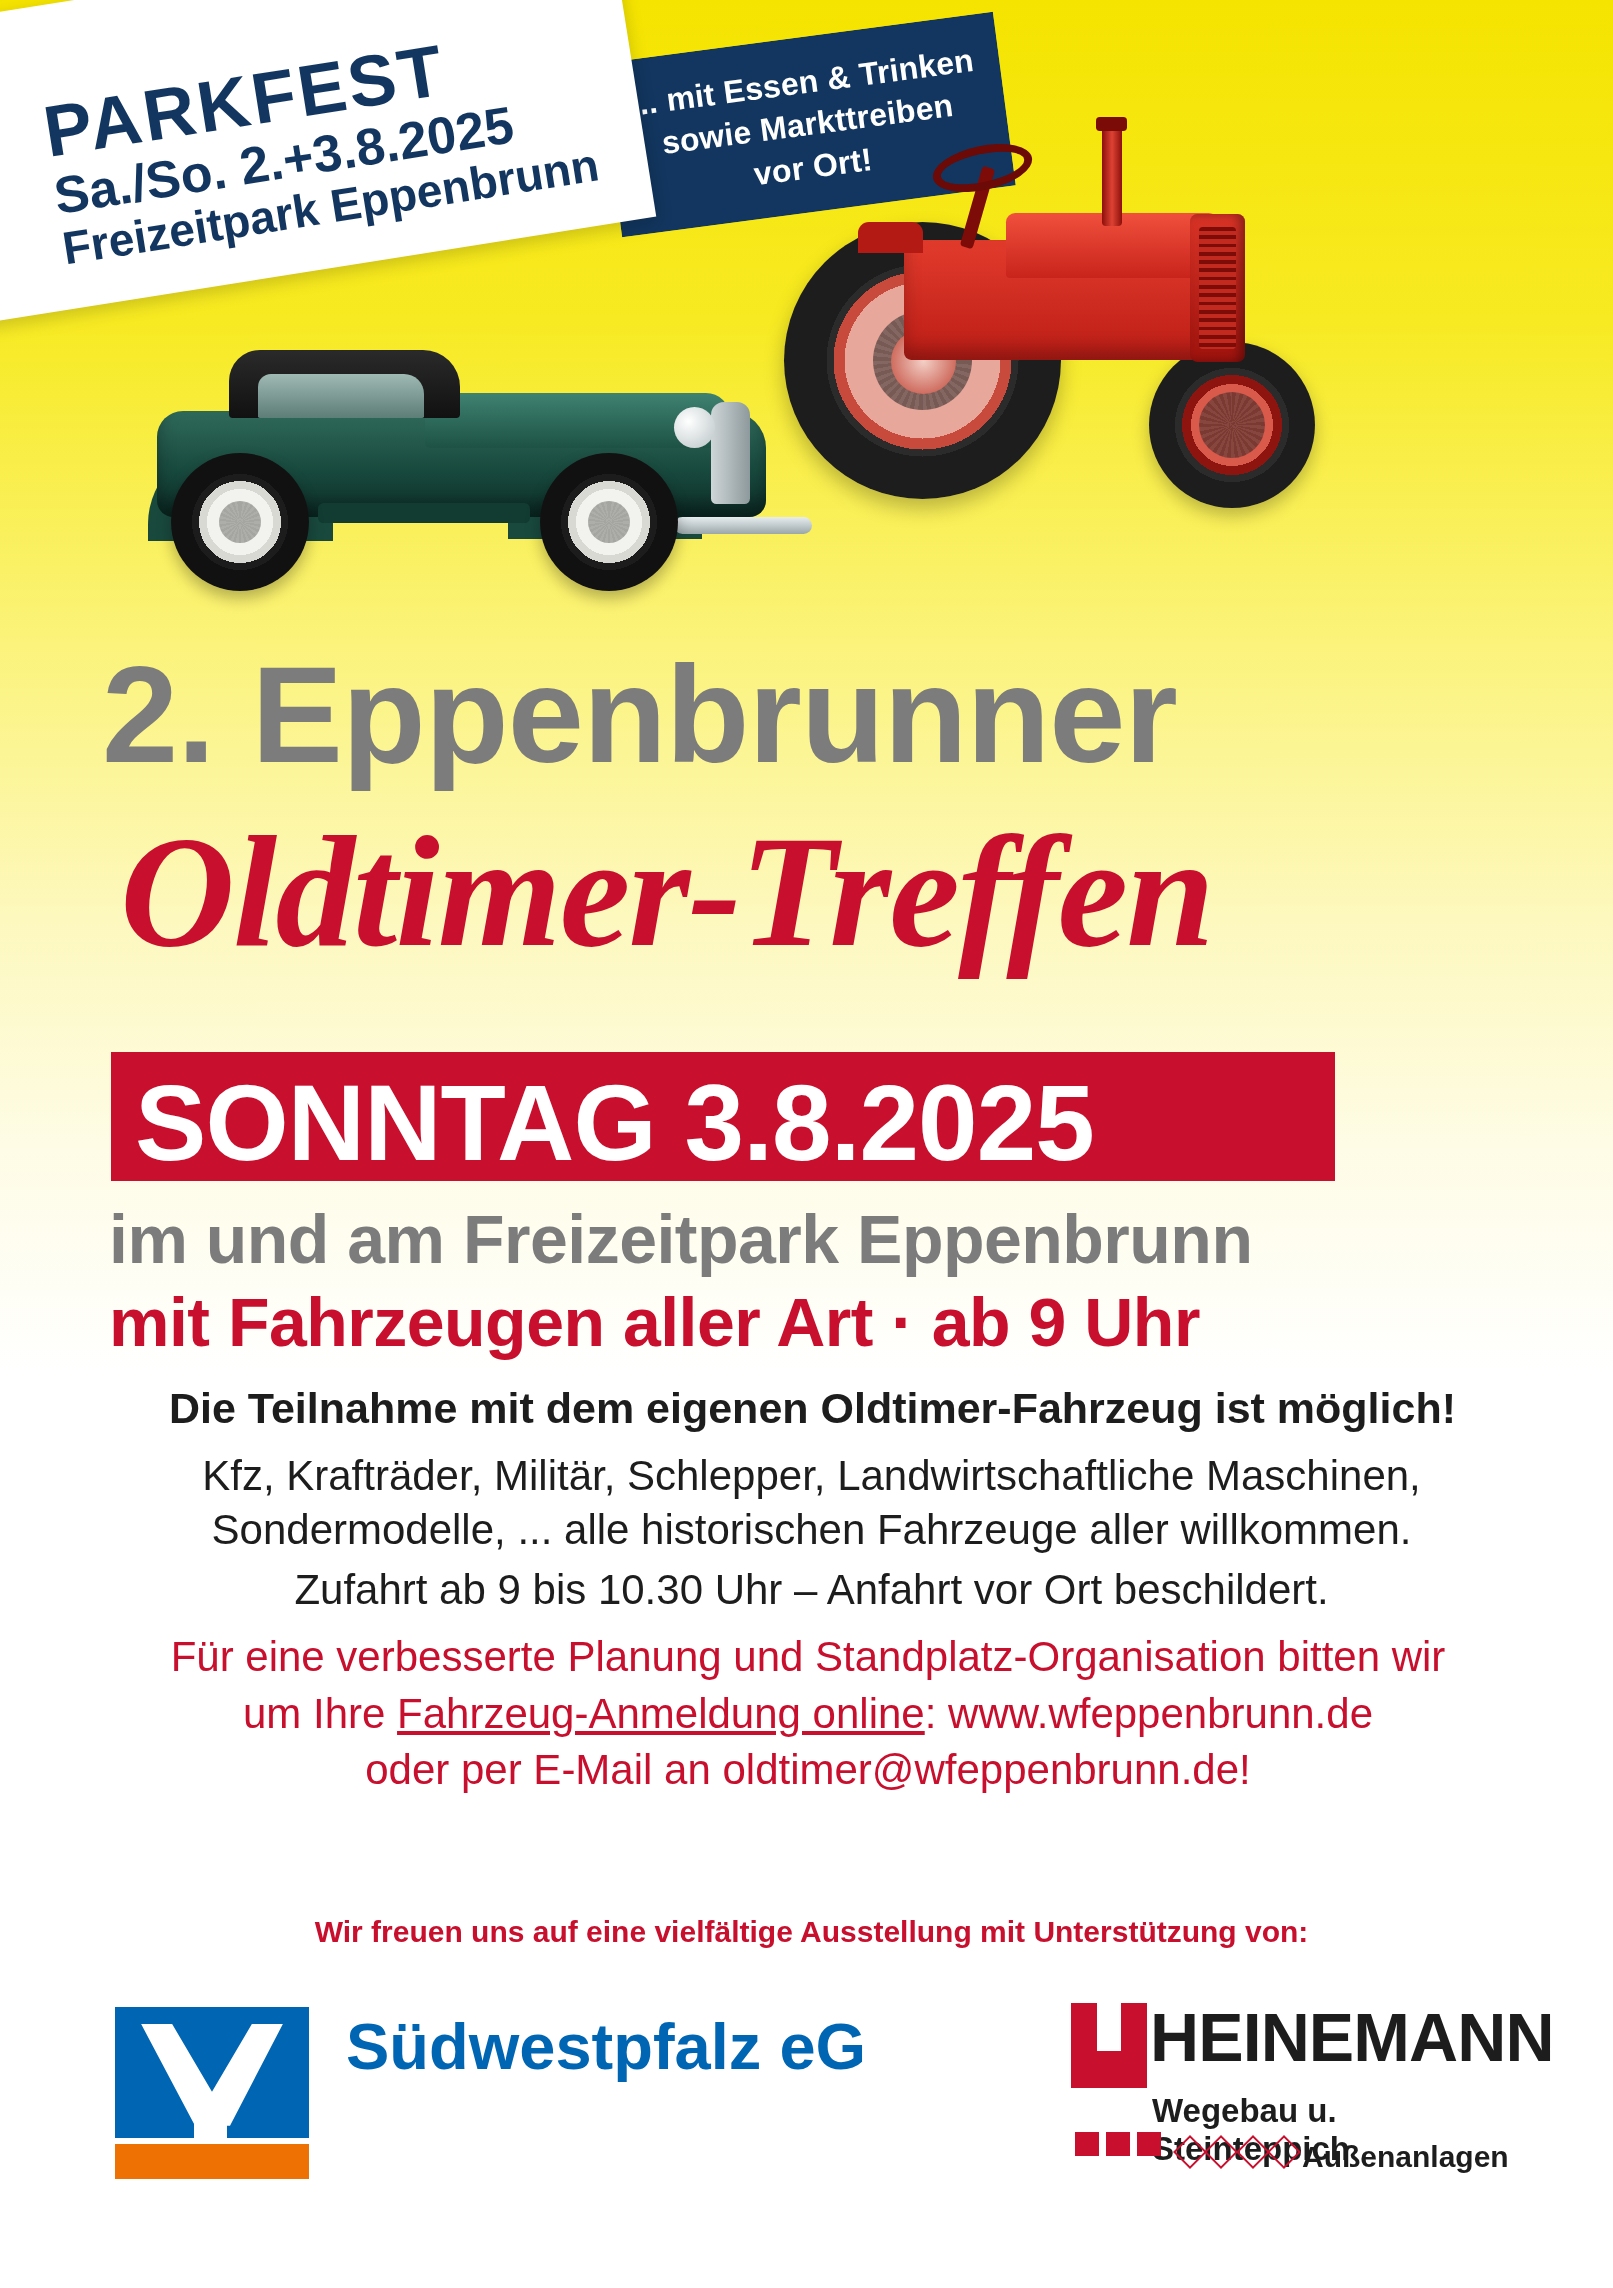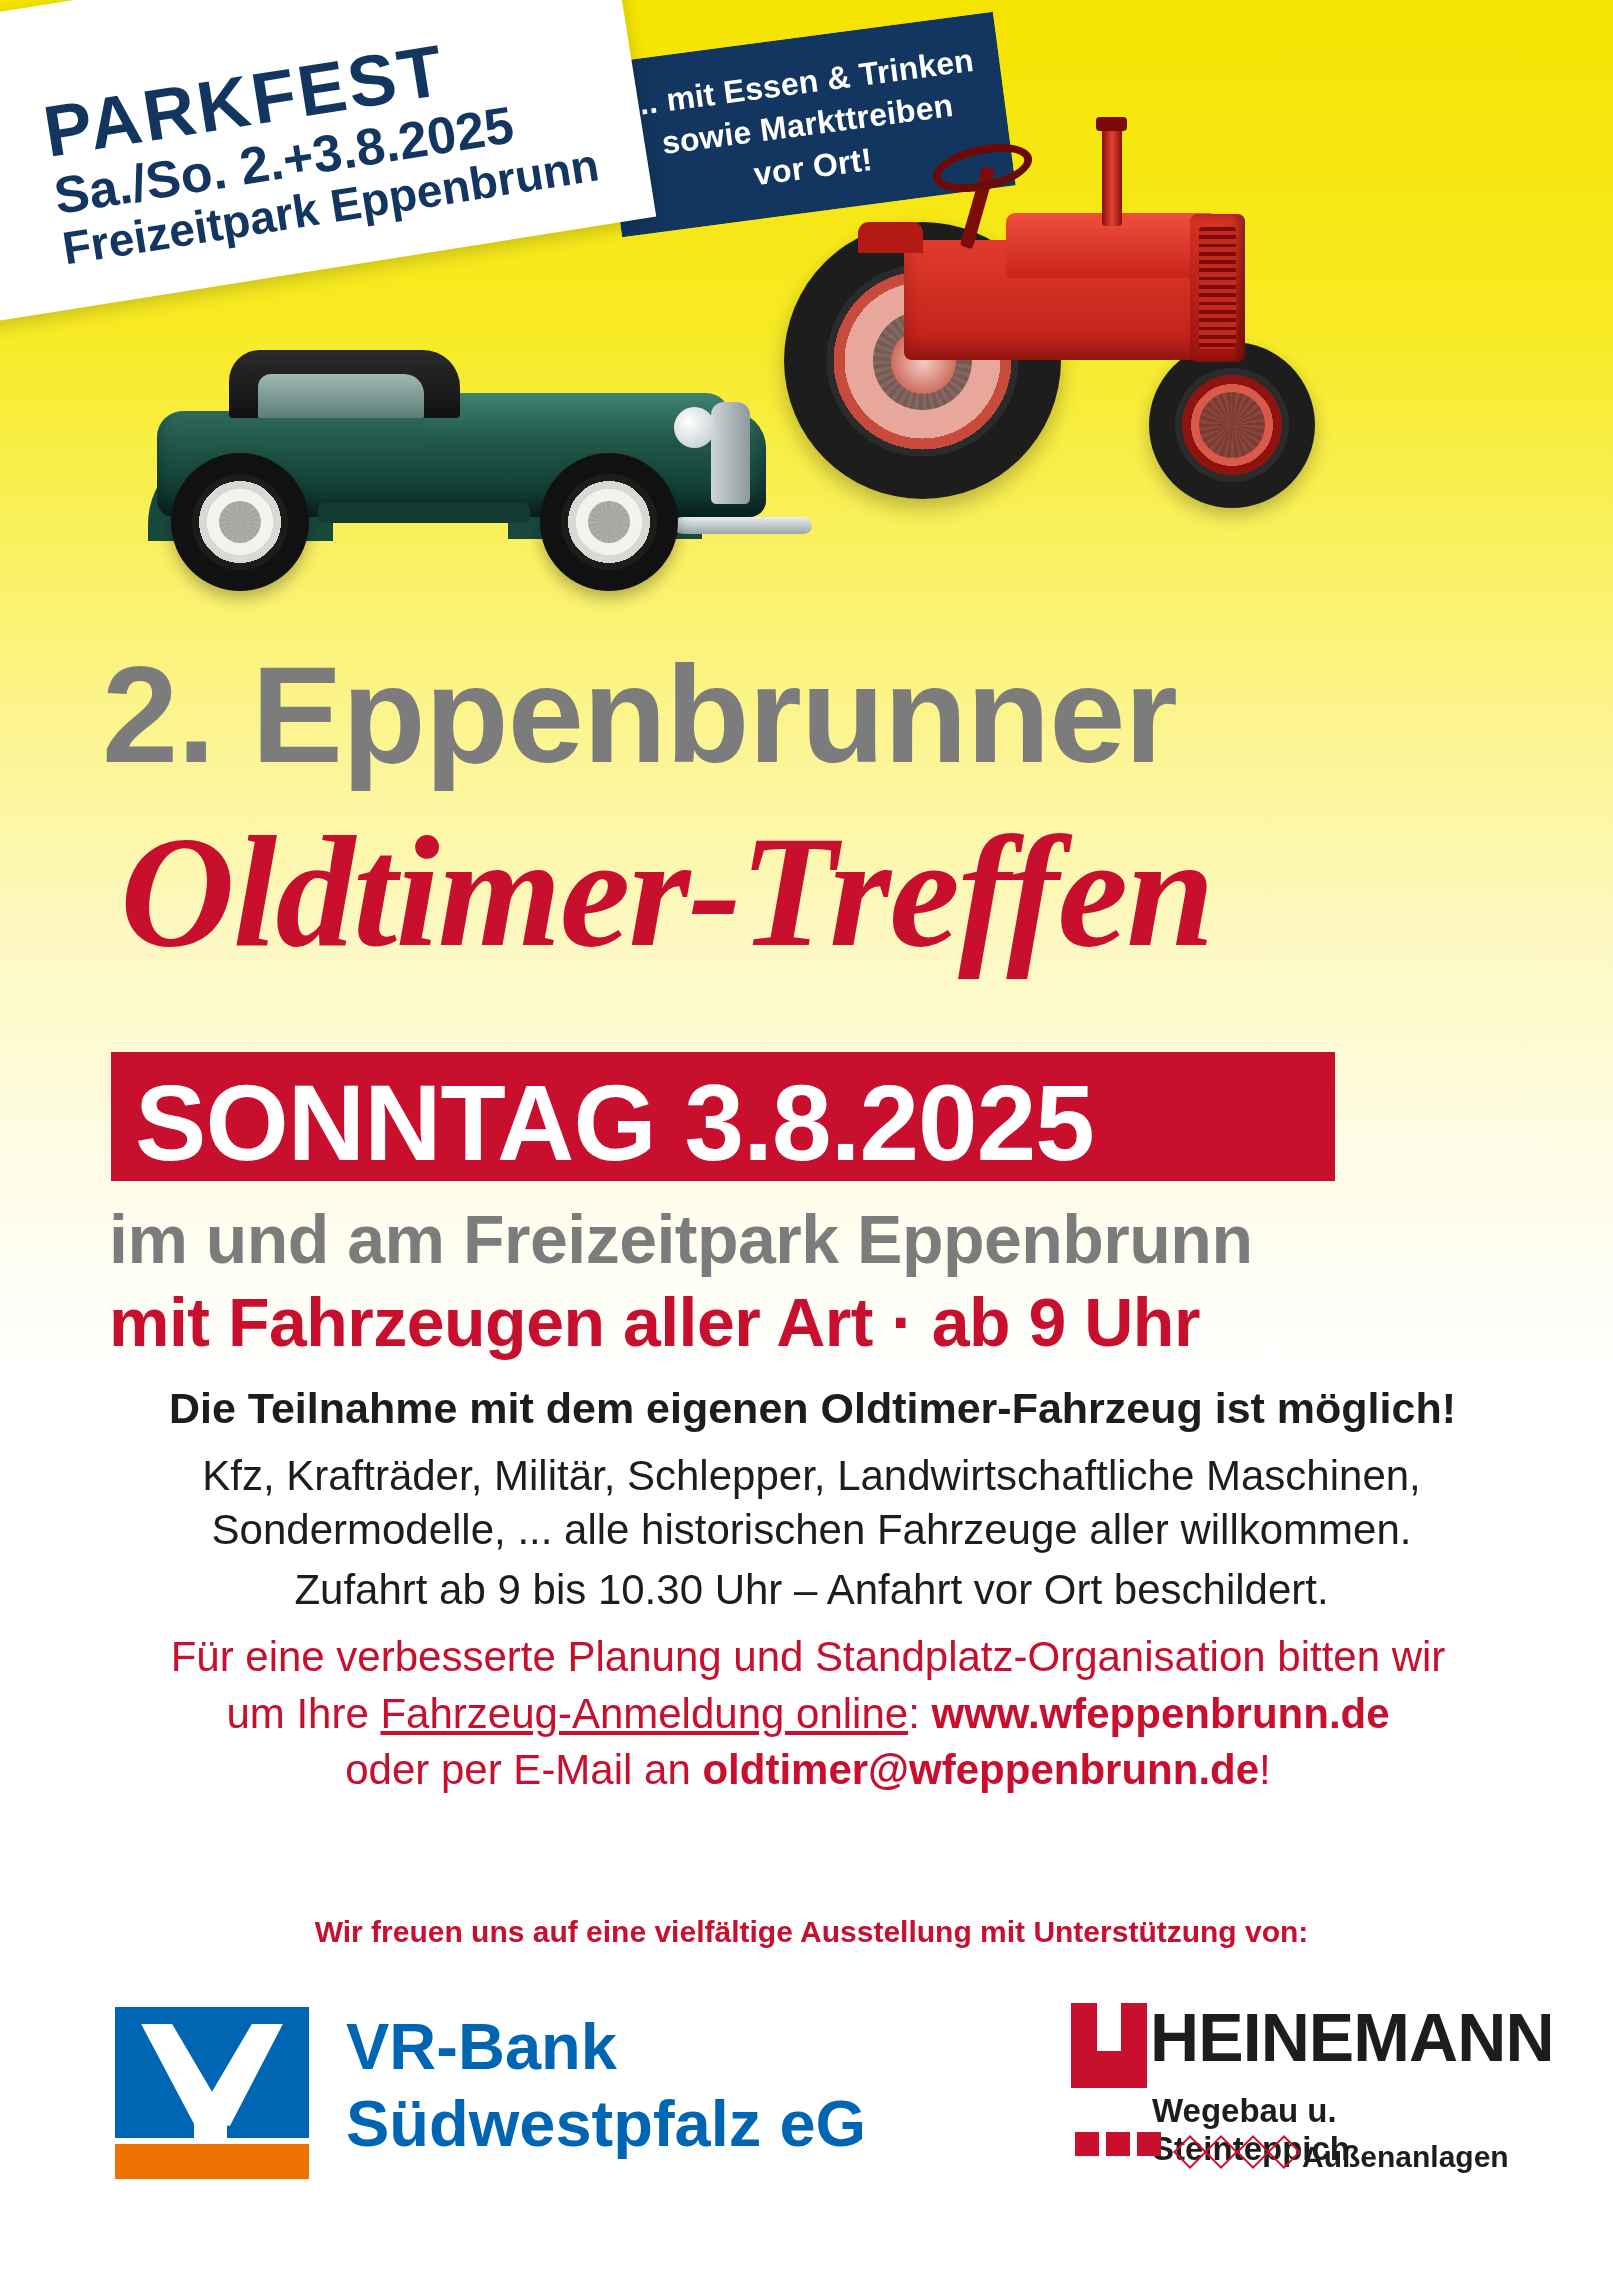--- a/index.html
+++ b/index.html
@@ -241,21 +241,21 @@
   .para{
     position:absolute;left:138px;width:1347px;text-align:center;
     color:#1d1d1d;font-size:42px;line-height:1.28;
   }
   .para.p1{top:1449px;}
   .para.p2{top:1563px;}
   .red-block{
     position:absolute;left:102px;top:1629px;width:1412px;text-align:center;
     color:#c8102e;font-size:42px;line-height:1.35;
   }
-  .red-block b{font-weight:bold;text-align:center;}
+  .red-block b{font-weight:normal;text-align:center;}
   .red-block u{text-decoration:underline;}
   .thanks{
     position:absolute;left:138px;top:1915px;width:1347px;text-align:center;
     color:#c8102e;font-size:30px;font-weight:bold;
   }
 
   
   .sponsors{position:absolute;left:0;top:1975px;width:1613px;height:277px;}
 
   .vr{position:absolute;left:115px;top:23px;width:831px;height:212px;}
@@ -404,21 +404,20 @@
 
     <div class="vr">
       <div class="vr-mark">
         <div class="vr-blue">
           <div class="vr-v"></div>
           <div class="vr-dot"></div>
         </div>
         <div class="vr-orange"></div>
       </div>
       <div class="vr-name">
-        <div>VR-Bank</div>
         <div>Südwestpfalz eG</div>
       </div>
     </div>
 
     <div class="hm">
       <div class="hm-h"></div>
       <div class="hm-word">HEINEMANN</div>
       <div class="hm-sub">Wegebau u. Steinteppich</div>
       <div class="hm-sq s1"></div>
       <div class="hm-sq s2"></div>

